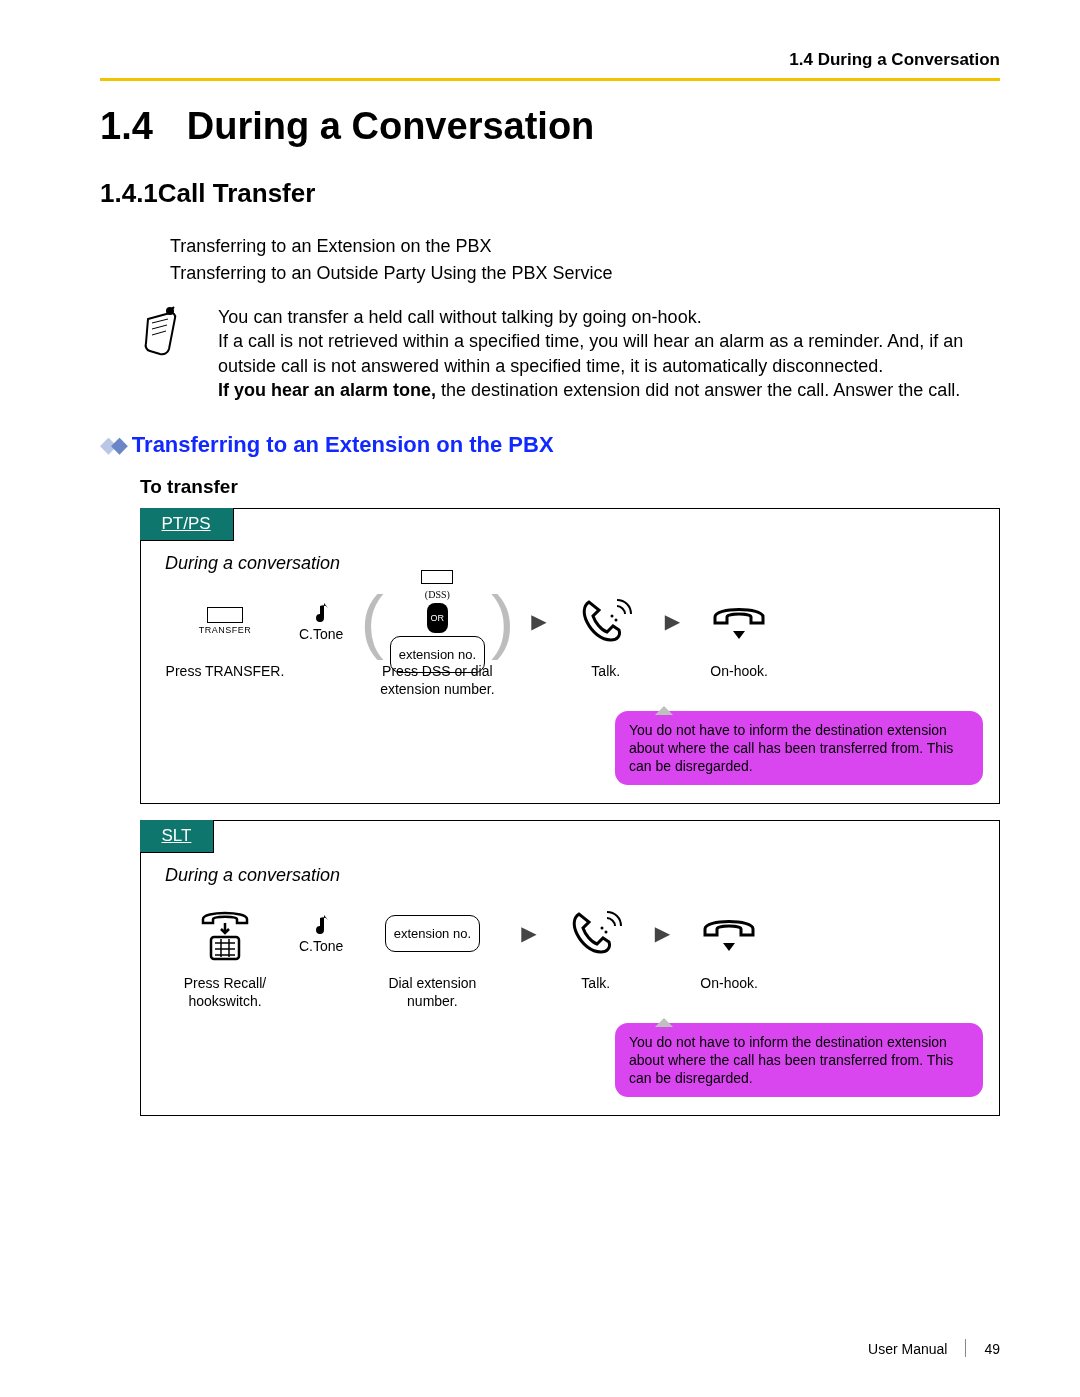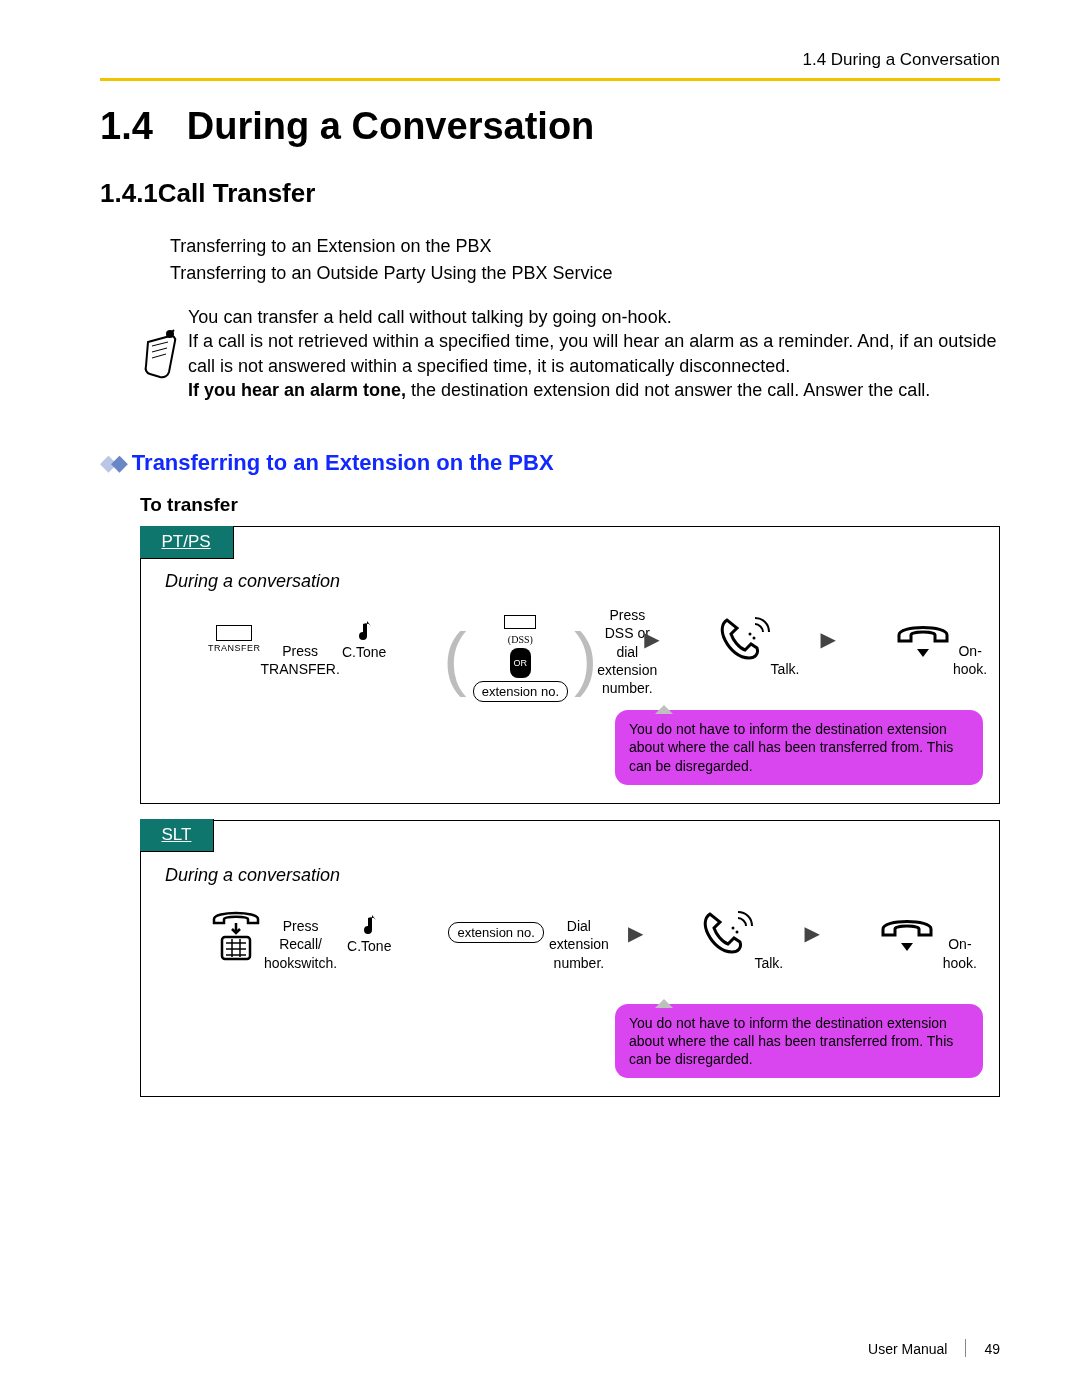--- a/index.html
+++ b/index.html
@@ -1,43 +1,43 @@
 <!DOCTYPE html>
 <html><head>
 <meta charset="utf-8">
 <style>
   html,body{margin:0;padding:0;background:#fff;}
   body{font-family:Helvetica,Arial,sans-serif;color:#000;width:1080px;}
   .page{padding:50px 80px 40px 100px;box-sizing:border-box;width:1080px;min-height:1397px;position:relative;}
-  .running-head{text-align:right;font-weight:normal;font-size:17px;margin-bottom:8px;}
+  .running-head{text-align:right;font-weight:bold;font-size:17px;margin-bottom:8px;}
   .top-rule{border:none;border-top:3px solid #f2c400;margin:0 0 24px 0;}
   h1.section{font-size:38px;font-weight:bold;margin:0 0 30px 0;display:flex;gap:34px;}
   h2.subsection{font-size:26px;font-weight:bold;margin:0 0 24px 0;display:flex;}
   .toc{margin-left:70px;font-size:18px;line-height:1.5;margin-bottom:18px;}
-  .note-row{display:flex;gap:2px;margin-left:40px;margin-bottom:48px;align-items:center;}
+  .note-row{display:flex;gap:32px;margin-left:40px;margin-bottom:30px;}
   .note-icon{flex:none;width:46px;}
   .note-text{font-size:18px;line-height:1.35;}
   .note-text .bold{font-weight:bold;}
   .subheading{display:flex;align-items:center;gap:10px;margin-bottom:18px;}
   .subheading .diamonds{letter-spacing:-6px;font-size:22px;}
   .subheading .d1{color:#b9c6e6;}
   .subheading .d2{color:#6a86c6;}
   .subheading-title{color:#1129ff;font-size:22px;font-weight:bold;}
   .procedure-title{font-size:19px;font-weight:bold;margin:0 0 10px 40px;}
   .proc-box{border:1.5px solid #000;margin-left:40px;margin-bottom:16px;position:relative;}
   .proc-tab{position:absolute;top:-1.5px;left:-1.5px;background:#0f766e;color:#fff;padding:6px 22px;font-size:17px;border-right:1.5px solid #000;border-bottom:1.5px solid #000;text-decoration:underline;}
   .proc-body{padding:44px 16px 18px 24px;}
   .context{font-style:italic;font-size:18px;margin-bottom:12px;}
   .steps{display:flex;align-items:flex-start;gap:14px;}
-  .step{display:flex;flex-direction:row;align-items:flex-end;text-align:center;font-size:14px;min-width:90px;margin-left:43px;}
+  .step{display:flex;flex-direction:column;align-items:center;text-align:center;font-size:14px;min-width:90px;}
   .step .icon-area{height:70px;display:flex;align-items:center;justify-content:center;margin-bottom:4px;}
   .step-caption{font-size:14px;line-height:1.3;margin-top:2px;}
   .ctone{display:flex;flex-direction:column;align-items:center;font-size:14px;justify-content:center;height:70px;margin-bottom:24px;}
   .arrow{font-size:20px;color:#444;height:70px;display:flex;align-items:center;margin-bottom:24px;}
-  .pill{border:1.5px solid #000;border-radius:10px;padding:2px 8px;font-size:13px;white-space:nowrap;}
+  .pill{border:1.5px solid #000;border-radius:10px;padding:10px 8px;font-size:13px;white-space:nowrap;}
   .key{border:1.5px solid #000;width:34px;height:14px;margin-bottom:2px;}
   .key-label{font-size:9px;letter-spacing:0.5px;}
   .dss-col{display:flex;flex-direction:column;align-items:center;gap:3px;}
   .or-badge{background:#000;color:#fff;font-size:9px;border-radius:8px;padding:10px 4px;}
   .tip-bubble{background:#d946ef;color:#000;font-size:14px;line-height:1.3;border-radius:13px;padding:10px 14px 10px 14px;margin-top:12px;margin-left:auto;width:340px;position:relative;}
   .tip-bubble::before{content:"";position:absolute;top:-14px;left:40px;border:9px solid transparent;border-bottom-color:#bfbfbf;}
   .paren{display:flex;align-items:center;}
   .paren .wrap{padding:4px 6px;}
   .paren-l,.paren-r{font-size:70px;font-weight:100;color:#bdbdbd;line-height:0.6;}
   .footer{position:absolute;right:80px;bottom:40px;font-size:14px;display:flex;align-items:flex-end;gap:18px;}

